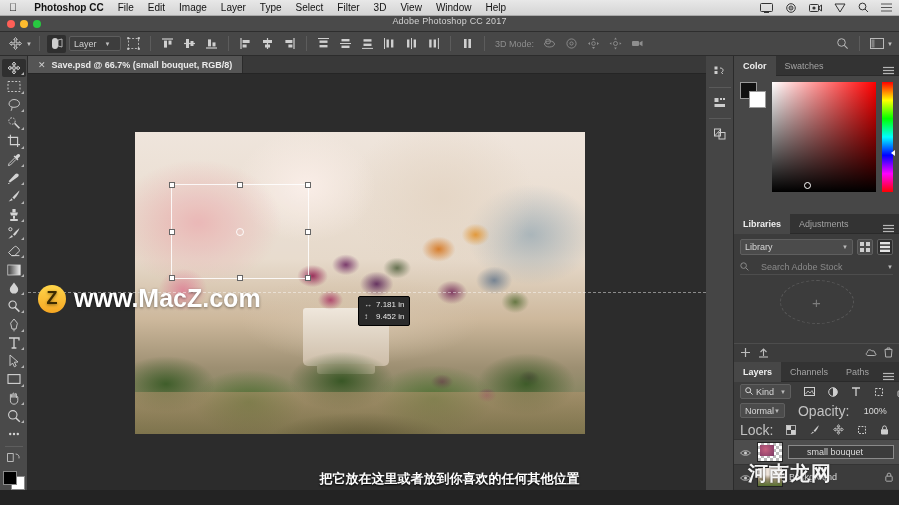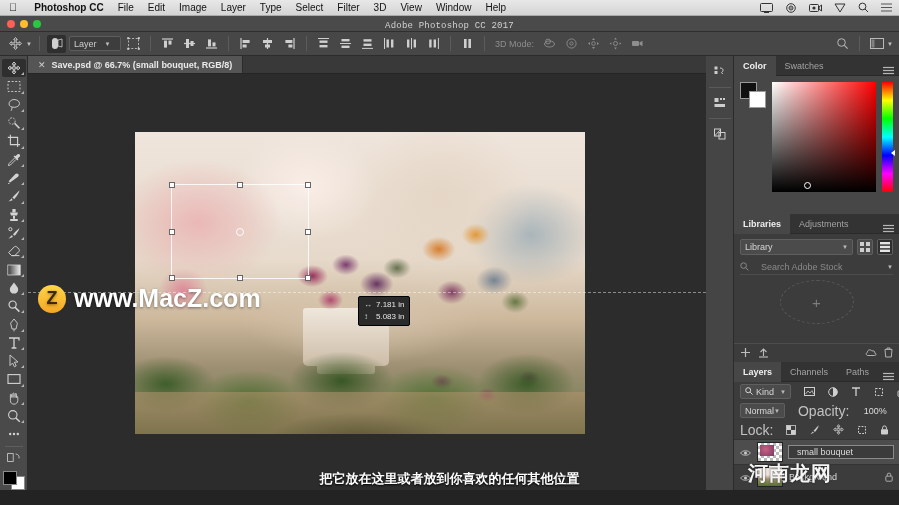--- a/index.html
+++ b/index.html
@@ -22,21 +22,21 @@
   .macbar .mi { padding: 0 7px; white-space: nowrap; }
   .macbar .mi.bold { font-weight: bold; }
   .macbar .spacer { flex: 1; }
   .macbar .ri { padding: 0 6px; display:flex; align-items:center; }
   .macbar svg { display:block; }
 
   
   .titlebar {
     position:absolute; left:0; top:16px; width:899px; height:16px;
     background:#4a4a4a; border-bottom:1px solid #2e2e2e;
-    display:flex; align-items:flex-end; justify-content:center;font-family:Liberation Mono, monospace;
+    display:flex; align-items:flex-start; justify-content:center;
   }
   .titlebar .title { font-size:9px; color:#d2d2d2; letter-spacing:.2px; }
   .traffic { position:absolute; left:7px; top:4px; display:flex; gap:5px; }
   .dot { width:8px; height:8px; border-radius:50%; }
   .dot.r{background:#ff5f57;} .dot.y{background:#febc2e;} .dot.g{background:#28c840;}
 
   
   .optbar {
     position:absolute; left:0; top:32px; width:899px; height:24px;
     background:#474747; border-bottom:1px solid #2c2c2c;
@@ -309,21 +309,21 @@
     background-size:6px 6px;
     background-position:0 0,0 3px,3px -3px,-3px 0;
     background-color:#fff;
   }
   .lthumb .mini{ position:absolute; left:2px; top:2px; width:14px; height:11px;
     background:radial-gradient(circle at 40% 40%, #c8607f, #7a3a66);}
   .lthumb.bgthumb{
     background:linear-gradient(#efe5dc 38%,#9d8f72 62%,#57702f 100%);
   }
   .lname { font-size:9px; color:#dcdcdc; flex:1; }
-  .lname.sel { outline:1px solid #8a8a8a; padding:1px 8px; background:#3b3b3b; }
+  .lname.sel { outline:1px solid #8a8a8a; padding:1px 18px; background:#3b3b3b; }
   .locki { color:#b6b6b6; }
 
   
   .statusbar {
     position:absolute; left:0; bottom:0; width:899px; height:15px;
     background:#1a1a1a; display:flex; align-items:center; gap:12px;
     padding:0 6px; font-size:8px; color:#6d6d6d;
   }
   .statusbar .zoom{ min-width:46px; }
   .statusbar .arrow{ font-size:7px; }
@@ -768,21 +768,21 @@
       <span class="ftcenter"></span>
     </div>
 
     <div class="hud">
       <div class="row">
         <span class="gl">↔</span>
         <span>7.181 in</span>
       </div>
       <div class="row">
         <span class="gl">↕</span>
-        <span>5.083 in</span>
+        <span>9.452 in</span>
       </div>
     </div>
 
     <div class="watermark">
       <span class="wm-logo">Z</span>
       <span>www.MacZ.com</span>
     </div>
   </div>
 
   <div class="dockicons">

